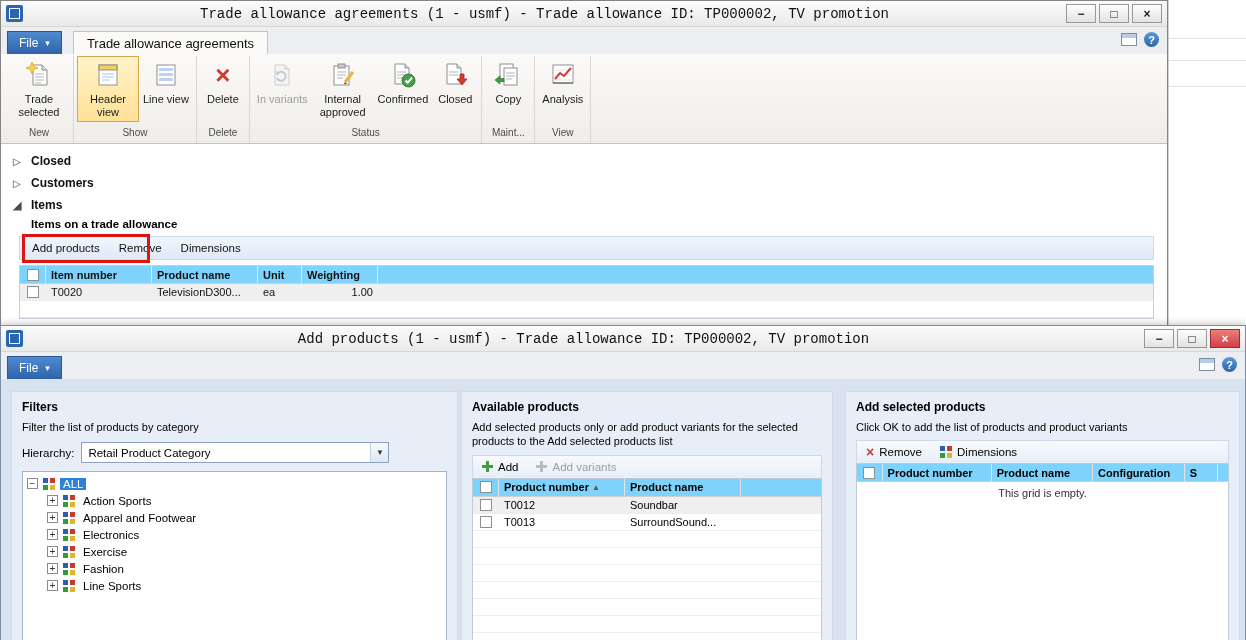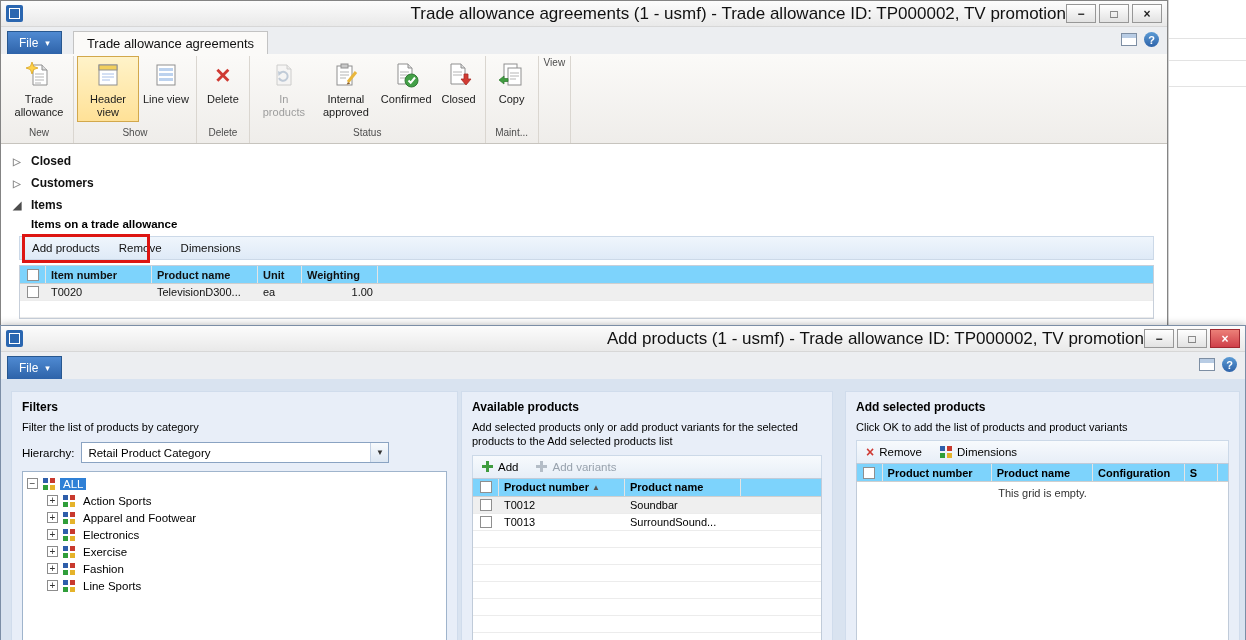--- a/index.html
+++ b/index.html
@@ -7,21 +7,21 @@
   .stage { position: relative; width: 1246px; height: 640px; background: #fdfdfd; overflow: hidden; }
 
   
   .window { position: absolute; border: 1px solid #848484; background: #f0f0f0; }
   .main-window { left: 0; top: 0; width: 1168px; height: 341px; }
   .dialog-window { left: 0; top: 325px; width: 1246px; height: 315px; z-index: 10; border-color: #7b8ea6; box-shadow: 0 0 8px rgba(0,0,0,.30); }
 
   .titlebar { height: 26px; display: flex; align-items: center; padding: 0 5px; background: linear-gradient(#fcfcfc,#e9e9e9); border-bottom: 1px solid #d7d7d7; }
   .app-ico { width: 17px; height: 17px; background: #2a66b0; border-radius: 2px; position: relative; flex: 0 0 auto; }
   .app-ico::after { content: ""; position: absolute; left: 3px; top: 3px; width: 9px; height: 9px; border: 1.5px solid #fff; }
-  .title-text { flex: 1; text-align: right; font-size: 17px; color: #111; white-space: nowrap; overflow: hidden; }
+  .title-text { flex: 1; text-align: center; font-size: 14px; color: #111; white-space: nowrap; overflow: hidden; font-family: Liberation Mono, monospace; }
   .winbtns { display: flex; gap: 3px; flex: 0 0 auto; }
   .winbtn { width: 30px; height: 19px; border: 1px solid #979797; background: linear-gradient(#ffffff,#e2e2e2); display: flex; align-items: center; justify-content: center; font-size: 12px; font-weight: bold; color: #222; }
   .winbtn.red { background: linear-gradient(#ec8078,#cf3f49); border-color: #a12830; color: #fff; }
 
   .tabstrip { height: 27px; background: #eceef1; position: relative; display: flex; align-items: flex-end; }
   .file-btn { height: 23px; margin: 0 0 0 6px; padding: 0 11px; background: linear-gradient(#4f8ad2,#2e63a9); border: 1px solid #27578f; border-bottom: none; color: #fff; font-size: 12px; display: flex; align-items: center; gap: 7px; }
   .file-arrow { font-size: 9px; }
   .ribbon-tab { height: 23px; margin-left: 11px; padding: 0 13px; background: #fbfaf8; border: 1px solid #c3c3c3; border-bottom: none; font-size: 13px; display: flex; align-items: center; color: #111; }
   .strip-right { position: absolute; right: 8px; top: 5px; display: flex; gap: 7px; align-items: center; }
   .layout-ico { width: 16px; height: 13px; border: 1px solid #7d8ea3; background: #fff; position: relative; }
@@ -152,21 +152,21 @@
         <div class="rb-buttons">
           <div class="rb-btn">
             <span class="ico">
               <svg width="28" height="28" viewBox="0 0 28 28">
                   <path d="M8 4h9l5 5v15H8z" fill="#fff" stroke="#8f8f8f"></path>
                   <path d="M17 4v5h5" fill="#dcdcdc" stroke="#8f8f8f"></path>
                   <path d="M10 13h9M10 16h9M10 19h9M10 22h6" stroke="#b5b5b5"></path>
                   <polygon points="7,1 8.6,5.4 13,7 8.6,8.6 7,13 5.4,8.6 1,7 5.4,5.4" fill="#ffd24a" stroke="#d9a520" stroke-width="0.8"></polygon>
                 </svg>
             </span>
-            <span class="rb-lbl">Trade allowance</span>
+            <span class="rb-lbl">Trade selected</span>
           </div>
         </div>
         <div class="rb-group-label">New</div>
       </div>
 
       <div class="rb-group">
         <div class="rb-buttons">
           <div class="rb-btn selected">
             <span class="ico">
               <svg width="28" height="28" viewBox="0 0 28 28">
@@ -208,21 +208,21 @@
         <div class="rb-buttons">
           <div class="rb-btn disabled">
             <span class="ico">
               <svg width="28" height="28" viewBox="0 0 28 28">
                   <path d="M7 4h10l4 4v16H7z" fill="#f3f3f3" stroke="#9a9a9a"></path>
                   <path d="M17 4v4h4" fill="#ddd" stroke="#9a9a9a"></path>
                   <path d="M10 12a4.5 4.5 0 1 1-1 5" fill="none" stroke="#7d96b4" stroke-width="2"></path>
                   <polygon points="8,10 12,12 8.5,15" fill="#7d96b4"></polygon>
                 </svg>
             </span>
-            <span class="rb-lbl">In products</span>
+            <span class="rb-lbl">In variants</span>
           </div>
           <div class="rb-btn">
             <span class="ico">
               <svg width="28" height="28" viewBox="0 0 28 28">
                   <rect x="5" y="5" width="15" height="19" fill="#fff" stroke="#8f8f8f"></rect>
                   <rect x="9" y="3" width="7" height="4" fill="#c9c9c9" stroke="#8f8f8f"></rect>
                   <path d="M8 11h9M8 14h9M8 17h6" stroke="#b5b5b5"></path>
                   <path d="M16 21 L24 11" stroke="#e9b63c" stroke-width="3"></path>
                   <polygon points="14.6,23.4 16,21 18.3,22.7" fill="#8b5e2a"></polygon>
                 </svg>
@@ -267,20 +267,33 @@
                   <path d="M1 19l5-4v2.5h4v3H6V23z" fill="#3f9c3f" stroke="#2e7a2e" stroke-width="0.7"></path>
                 </svg>
             </span>
             <span class="rb-lbl">Copy</span>
           </div>
         </div>
         <div class="rb-group-label">Maint...</div>
       </div>
 
       <div class="rb-group">
+        <div class="rb-buttons">
+          <div class="rb-btn">
+            <span class="ico">
+              <svg width="28" height="28" viewBox="0 0 28 28">
+                  <rect x="4" y="4" width="20" height="18" fill="#fff" stroke="#8f8f8f"></rect>
+                  <path d="M4 9h20M4 14h20M4 19h20" stroke="#e4e4e4"></path>
+                  <path d="M6 18l5-6 4 3 7-8" stroke="#d23b33" stroke-width="2" fill="none"></path>
+                  <path d="M4 22h20" stroke="#555"></path>
+                </svg>
+            </span>
+            <span class="rb-lbl">Analysis</span>
+          </div>
+        </div>
         <div class="rb-group-label">View</div>
       </div>
     </div>
 
     <div class="mw-content">
       <div class="section">
         <span class="tri">▷</span>
         <span>Closed</span>
       </div>
       <div class="section">

